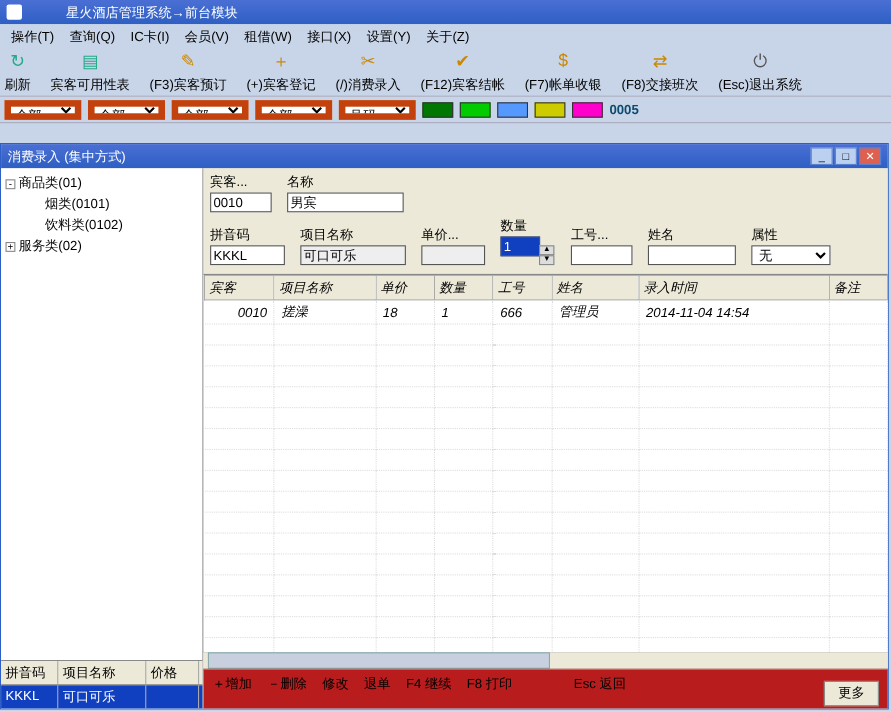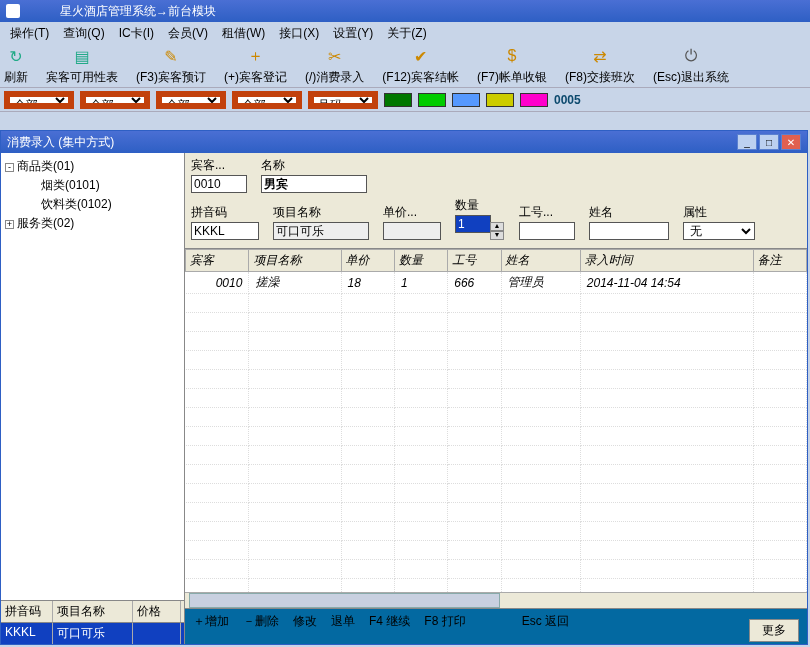--- a/index.html
+++ b/index.html
@@ -39,34 +39,34 @@
 .small-grid-row { display: flex; background: #1040c0; color: #fff; }
 .sgc1 { width: 52px; } .sgc2 { width: 80px; } .sgc3 { width: 48px; }
 
 .right-pane { flex: 1; display: flex; flex-direction: column; background: #ece9d8; }
 .form-area { padding: 4px 6px; }
 .form-row { display: flex; align-items: flex-end; gap: 14px; margin-bottom: 4px; }
 .field { display: flex; flex-direction: column; }
 .field label { font-size: 12px; margin-bottom: 1px; }
 .field input, .field select { border: 1px solid #555; height: 18px; padding: 0 2px; background: #fff; }
 .field input[readonly] { background: #eee; }
-.f-guest { width: 56px; } .f-name { width: 106px; font-weight: bold; } .f-py { width: 68px; }
+.f-guest { width: 56px; } .f-name { width: 106px; } .f-py { width: 68px; }
 .f-item { width: 96px; } .f-price { width: 58px; } .f-qty { width: 36px; background: #1040c0 !important; color: #fff; border: 1px solid #1040c0; }
 .f-staffid { width: 56px; } .f-staffname { width: 80px; } .f-attr { width: 72px; }
 .qty-wrap { position: relative; }
 .qty-spin { position: relative; left: -1px; display: inline-flex; flex-direction: column; }
 .spin-btn { width: 14px; height: 9px; background: #ddd; border: 1px solid #888; font-size: 7px; line-height: 6px; text-align: center; cursor: pointer; }
 
 .grid-wrap { flex: 1; overflow: auto; background: #fff; border-top: 1px solid #888; font-style: italic; }
 table.grid { width: 100%; border-collapse: collapse; }
 table.grid th { background: #ece9d8; border: 1px solid #aaa; padding: 2px 4px; text-align: left; font-weight: normal; position: sticky; top: 0; }
 table.grid td { border-right: 1px dotted #ddd; border-bottom: 1px dotted #ddd; padding: 2px 6px; }
 table.grid td:first-child { text-align: right; }
 
-.footer { height: 36px; border-top: 1px solid #888; background: #0369a1; padding: 4px 8px; display: flex; align-items: flex-start; gap: 14px; justify-content: space-between; }
+.footer { height: 36px; border-top: 1px solid #888; background: #b91c1c; padding: 4px 8px; display: flex; align-items: flex-start; gap: 14px; justify-content: space-between; }
 .more-btn { margin-left: auto; margin-top: 6px; border: 1px solid #888; background: #ece9d8; padding: 2px 12px; cursor: pointer; }
 
 .scroll-stub { height: 16px; background: #ece9d8; border-top: 1px solid #aaa; display: flex; }
 .scroll-stub .thumb { height: 100%; background: #c8d0e0; border: 1px solid #8aa; width: 50%; margin-left: 4px; }
 </style>
 </head>
 <body>
 
 <div class="titlebar">
   <span class="icon-app"></span>

